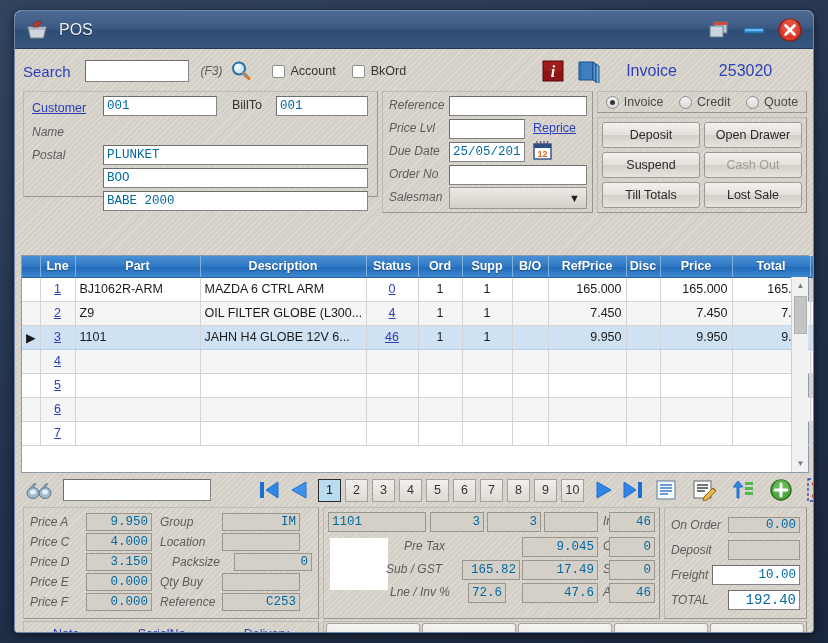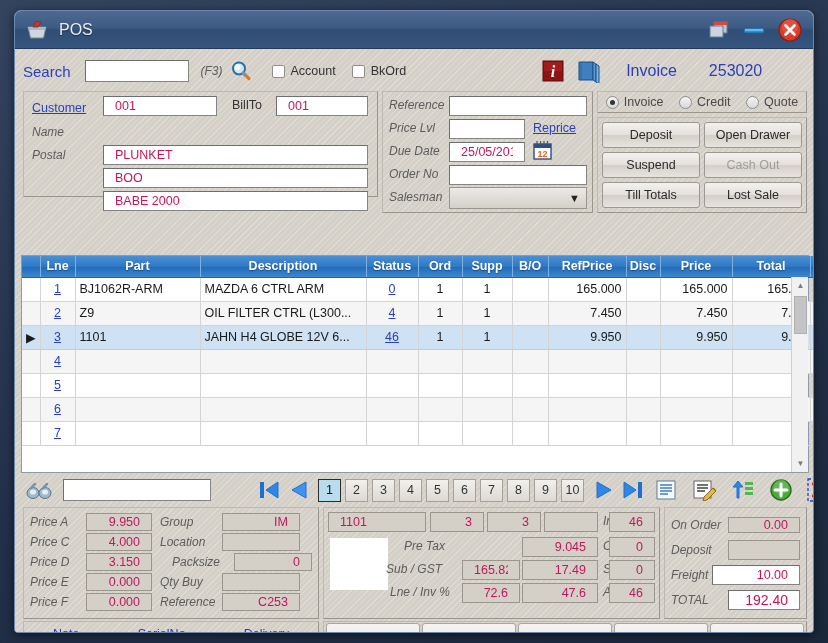--- a/index.html
+++ b/index.html
@@ -47,22 +47,22 @@
   .grp {
     border: 1px solid #9a958d;
     border-top-color:#bdb8b0;
     border-left-color:#bdb8b0;
     background: transparent;
   }
   .lbl { color:#5c5c5c; font-size:12px;font-style:italic; }
   .lbl-dark { color:#333; font-size:12.5px; }
   .txt {
     background:#fff; border:1px solid #848484; border-top-color:#6e6e6e;
-    border-left-color:#6e6e6e; height:20px; font-size:12.5px; color:#be185d;
-    padding:0 11px; line-height:18px; font-family:Liberation Sans, sans-serif;
+    border-left-color:#6e6e6e; height:20px; font-size:12.5px; color:#0369a1;
+    padding:0 3px; line-height:18px; font-family:Liberation Mono, monospace;
   }
   .txt.ro { background:#d4d0c8; border:1px solid #9a958d; }
   .txt.right { text-align:right; }
   .link { color:#2a3fb8; text-decoration:underline; font-size:12.5px; cursor:pointer; }
   .btn {
     background: linear-gradient(to bottom,#f3f1ee 0%,#e4e1dc 48%,#d4d0c8 52%,#e7e4e0 100%);
     border:1px solid #9d9891; border-radius:3px; color:#2b2b2b; font-size:12.5px;
     display:flex; align-items:center; justify-content:center; cursor:default;
   }
   .btn.disabled { color:#a09c96; }
@@ -199,21 +199,21 @@
       </span>
       <span style="margin-left:12px;">
         <svg width="26" height="24" viewBox="0 0 26 24">
           <path d="M3 3 h14 v18 h-14 z" fill="#3f7fc0" stroke="#1f4f85"></path>
           <path d="M17 3 l3 2 v18 l-3 -2 z" fill="#5a9bd6" stroke="#1f4f85"></path>
           <path d="M20 5 l3 2 v18 l-3 -2 z" fill="#79b3e4" stroke="#1f4f85"></path>
           <path d="M5 4 v16" stroke="#2b6aa8" stroke-width="1"></path>
         </svg>
       </span>
       <span style="margin-left:24px;color:#2a3fb8;font-size:16px;">Invoice</span>
-      <span style="margin-left:32px;color:#2a3fb8;font-size:16px;">253020</span>
+      <span style="margin-left:42px;color:#2a3fb8;font-size:16px;">253020</span>
     </div>
 
     <div class="grp" style="position:absolute;left:8px;top:42px;width:355px;height:106px;">
       <div style="position:absolute;left:8px;top:6px;">
         <span class="link">Customer</span>
       </div>
       <input class="txt" style="position: absolute; left: 79px; top: 4px; width: 114px;" value="001">
       <span class="lbl-dark" style="position:absolute;left:208px;top:6px;">BillTo</span>
       <input class="txt" style="position: absolute; left: 252px; top: 4px; width: 92px;" value="001">
 
@@ -324,21 +324,21 @@
               <td class="num">165.000</td>
               <td class="num"></td>
               <td class="num">165.000</td>
               <td class="num">165.00</td>
               <td class=""></td>
             </tr>
             <tr class="alt">
               <td class="ctr row-marker"></td>
               <td class="ctr"><span class="ulink">2</span></td>
               <td class="">Z9</td>
-              <td class="">OIL FILTER CTRL (L300...</td>
+              <td class="">OIL FILTER GLOBE (L300...</td>
               <td class="ctr"><span class="ulink">4</span></td>
               <td class="ctr">1</td>
               <td class="ctr">1</td>
               <td class="ctr"></td>
               <td class="num">7.450</td>
               <td class="num"></td>
               <td class="num">7.450</td>
               <td class="num">7.45</td>
               <td class=""></td>
             </tr>
@@ -562,21 +562,21 @@
       <span class="lbl" style="position:absolute;left:279px;top:31px;">C/Ord</span>
       <input class="txt ro right" style="position: absolute; right: 4px; top: 29px; width: 46px;" readonly="" value="0">
 
       <span class="lbl" style="position:absolute;left:62px;top:54px;">Sub / GST</span>
       <input class="txt ro right" style="position: absolute; left: 138px; top: 52px; width: 58px;" readonly="" value="165.82">
       <input class="txt ro right" style="position: absolute; left: 198px; top: 52px; width: 76px;" readonly="" value="17.49">
       <span class="lbl" style="position:absolute;left:279px;top:54px;">S/Ord</span>
       <input class="txt ro right" style="position: absolute; right: 4px; top: 52px; width: 46px;" readonly="" value="0">
 
       <span class="lbl" style="position:absolute;left:66px;top:77px;">Lne / Inv %</span>
-      <input class="txt ro right" style="position: absolute; left: 138px; top: 75px; width: 58px;" readonly="" value="72.6">
+      <input class="txt ro right" style="position: absolute; left: 144px; top: 75px; width: 38px;" readonly="" value="72.6">
       <input class="txt ro right" style="position: absolute; left: 198px; top: 75px; width: 76px;" readonly="" value="47.6">
       <span class="lbl" style="position:absolute;left:279px;top:77px;">Avail</span>
       <input class="txt ro right" style="position: absolute; right: 4px; top: 75px; width: 46px;" readonly="" value="46">
     </div>
 
     <div class="grp fpanel" style="left:649px;top:458px;width:143px;height:112px;padding:5px 6px;">
       <div id="totals-rows">
           <div class="prow" style="height: 24px;">
             <span class="lbl" style="width: 58px;">On Order</span>
             <input class="txt right ro" readonly="" value="0.00" style="width: 72px; height: 16px;">

